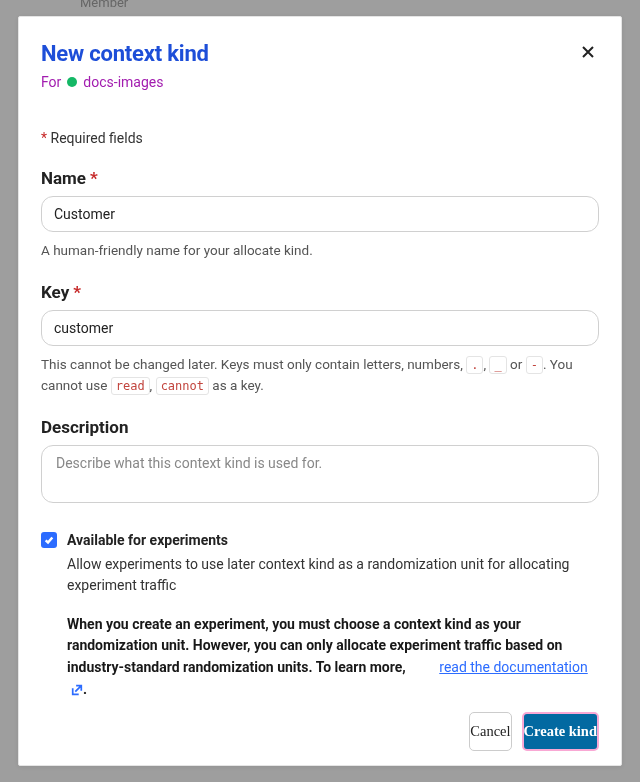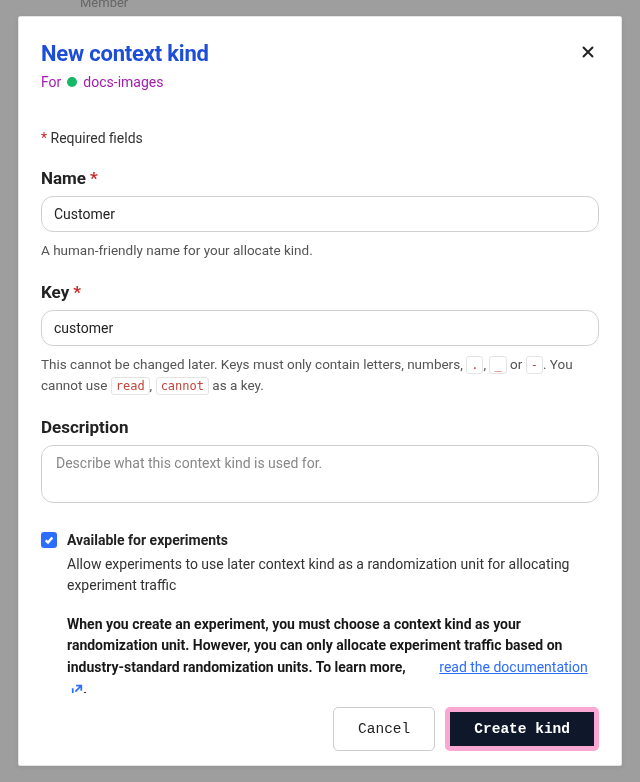--- a/index.html
+++ b/index.html
@@ -65,23 +65,23 @@
     .link { color: #2c6cff; text-decoration: underline; font-weight: 400; cursor: pointer; padding-left: 30px; }
     .ext-icon { display: inline-block; vertical-align: -2px; margin-left: 4px; }
     .ext-icon svg { width: 12px; height: 12px; stroke: #2c6cff; stroke-width: 2; fill: none; }
     .highlighted-section { margin-top: 20px; margin-left: 26px; border: 3px solid #e11; border-radius: 3px; padding: 10px 10px 12px 10px; }
     .footer {
       padding: 14px 22px;
       display: flex;
       justify-content: flex-end;
       gap: 10px;
     }
-    .btn { font-size: 14.5px; padding: 9px 24px; border-radius: 5px; cursor: pointer; font-family: Liberation Mono, monospace; }
+    .btn { font-size: 14.5px; padding: 9px 0; border-radius: 5px; cursor: pointer; font-family: Liberation Serif, serif; }
     .btn-secondary { background: #fff; border: 1px solid #ccc; color: #222; font-weight: 500; }
-    .btn-primary { background: #0f172a; border: 5px solid #f9a8d4; color: #fff; font-weight: 600; }
+    .btn-primary { background: #0369a1; border: 2px solid #f9a8d4; color: #fff; font-weight: 600; }
   </style>
 </head>
 <body>
 
 <div class="backdrop">
   <div class="stray">Member</div>
 </div>
 
 <div class="modal">
   <div class="modal-body">

